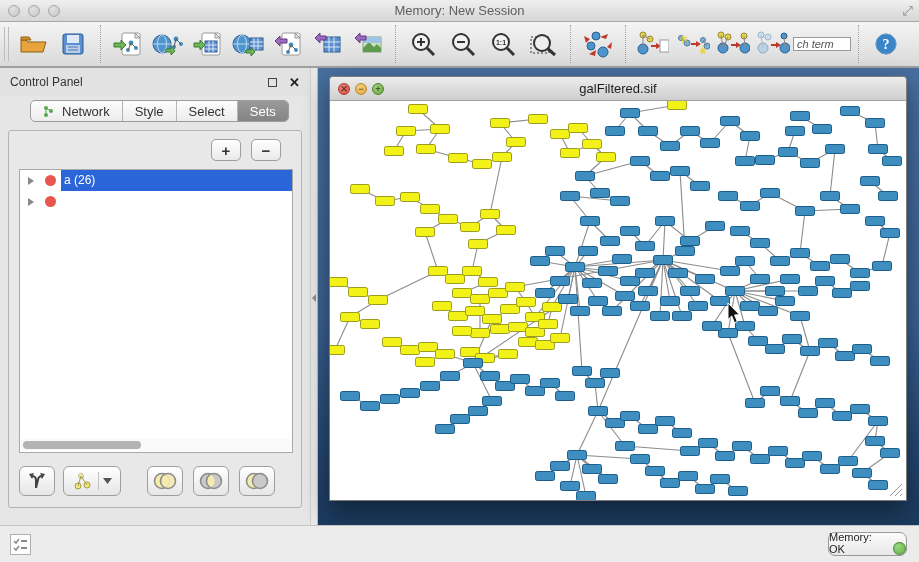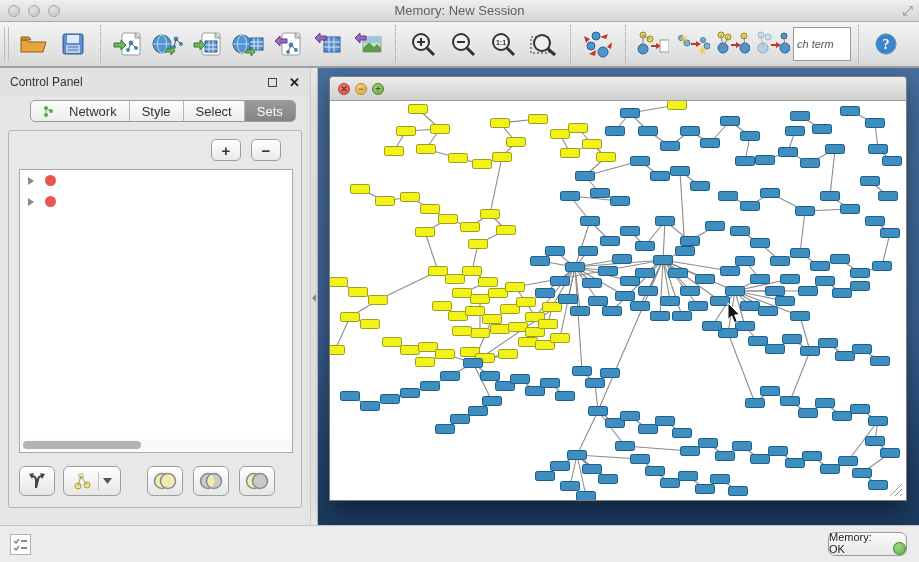--- a/index.html
+++ b/index.html
@@ -18,35 +18,35 @@
   .expand-ic { position:absolute; right:6px; top:3px; color:#8a8a8a; font-size:13px; }
 
   
   .toolbar { position:absolute; left:0; top:22px; width:919px; height:46px;
     background:linear-gradient(#f4f4f4,#dadada); border-bottom:2px solid #9f9f9f;
     display:flex; align-items:center; padding-left:4px; }
   .grip { width:5px; height:34px; border-left:1px solid #bdbdbd; border-right:1px solid #bdbdbd; margin:0 4px 0 0; }
   .tb-sep { width:1px; height:38px; border-left:1px dotted #9e9e9e; margin:0 7px; }
   .tb-btn { width:34px; height:36px; display:flex; align-items:center; justify-content:center; margin:0 3px; }
   .tb-btn svg { display:block; }
-  .search-box { width:58px; height:34px; border:1px solid #9a9a9a; background:#fff;
+  .search-box { width:58px; height:14px; border:1px solid #9a9a9a; background:#fff;
     font-style:italic; font-size:11px; color:#555; padding:0 3px; }
 
   
   .cpanel { position:absolute; left:0; top:68px; width:310px; height:457px; background:#e6e6e6; }
   .cpanel-head { height:28px; display:flex; align-items:center; padding:0 10px;
     background:#e2e2e2; }
   .cpanel-title { font-size:12px; color:#333; flex:1; }
   .float-ic { width:9px; height:9px; border:1.5px solid #444; margin-right:12px; }
   .close-ic { font-size:13px; font-weight:bold; color:#222; }
 
   .tabs { position:absolute; left:30px; top:32px; height:22px; display:flex;
     border:1px solid #9c9c9c; border-radius:5px; overflow:hidden;
     background:linear-gradient(#fdfdfd,#ececec); font-size:13px; }
-  .tab { padding:0 12px; display:flex; align-items:center; gap:15px; color:#333;
+  .tab { padding:0 12px; display:flex; align-items:center; gap:8px; color:#333;
     border-right:1px solid #b5b5b5; }
   .tab:last-child { border-right:none; }
   .tab.sel { background:linear-gradient(#9a9a9a,#848484); color:#fff; }
 
   .cpanel-box { position:absolute; left:8px; top:62px; width:294px; height:378px;
     border:1px solid #b4b4b4; border-radius:3px; background:#e8e8e8; }
   .pm-row { position:absolute; right:20px; top:8px; display:flex; gap:10px; }
   .pm-btn { width:30px; height:22px; border:1px solid #9e9e9e; border-radius:5px;
     background:linear-gradient(#ffffff,#e9e9e9); font-size:15px; font-weight:bold; color:#333;
     display:flex; align-items:center; justify-content:center; line-height:1; }
@@ -352,20 +352,21 @@
   <div class="cpanel-box">
     <div class="pm-row">
       <div class="pm-btn">+</div>
       <div class="pm-btn">−</div>
     </div>
 
     <div class="setlist">
       <div class="set-row">
         <span class="tri"></span>
         <span class="dot" style="background:#e8564e"></span>
+        <span class="set-label" style="background:#2a65d9">a (26)</span>
       </div>
       <div class="set-row">
         <span class="tri"></span>
         <span class="dot" style="background:#e8564e"></span>
       </div>
       <div class="hscroll">
         <div class="hthumb"></div>
       </div>
     </div>
 
@@ -417,20 +418,21 @@
 </div>
 
 <div class="desktop">
   <div class="iframe">
     <div class="iframe-title">
       <div class="if-lights">
         <span class="if-light if-red">✕</span>
         <span class="if-light if-yel">−</span>
         <span class="if-light if-grn">+</span>
       </div>
+      <div class="iframe-name">galFiltered.sif</div>
     </div>
     <div class="graph-area">
       <svg id="graph-svg" width="576" height="399" viewBox="0 0 576 399">
           <line x1="88" y1="8" x2="110" y2="28" stroke="#8c8c8c" stroke-width="1.1"></line>
           <line x1="110" y1="28" x2="76" y2="30" stroke="#8c8c8c" stroke-width="1.1"></line>
           <line x1="76" y1="30" x2="64" y2="50" stroke="#8c8c8c" stroke-width="1.1"></line>
           <line x1="110" y1="28" x2="96" y2="48" stroke="#8c8c8c" stroke-width="1.1"></line>
           <line x1="96" y1="48" x2="128" y2="57" stroke="#8c8c8c" stroke-width="1.1"></line>
           <line x1="128" y1="57" x2="152" y2="63" stroke="#8c8c8c" stroke-width="1.1"></line>
           <line x1="152" y1="63" x2="172" y2="56" stroke="#8c8c8c" stroke-width="1.1"></line>

